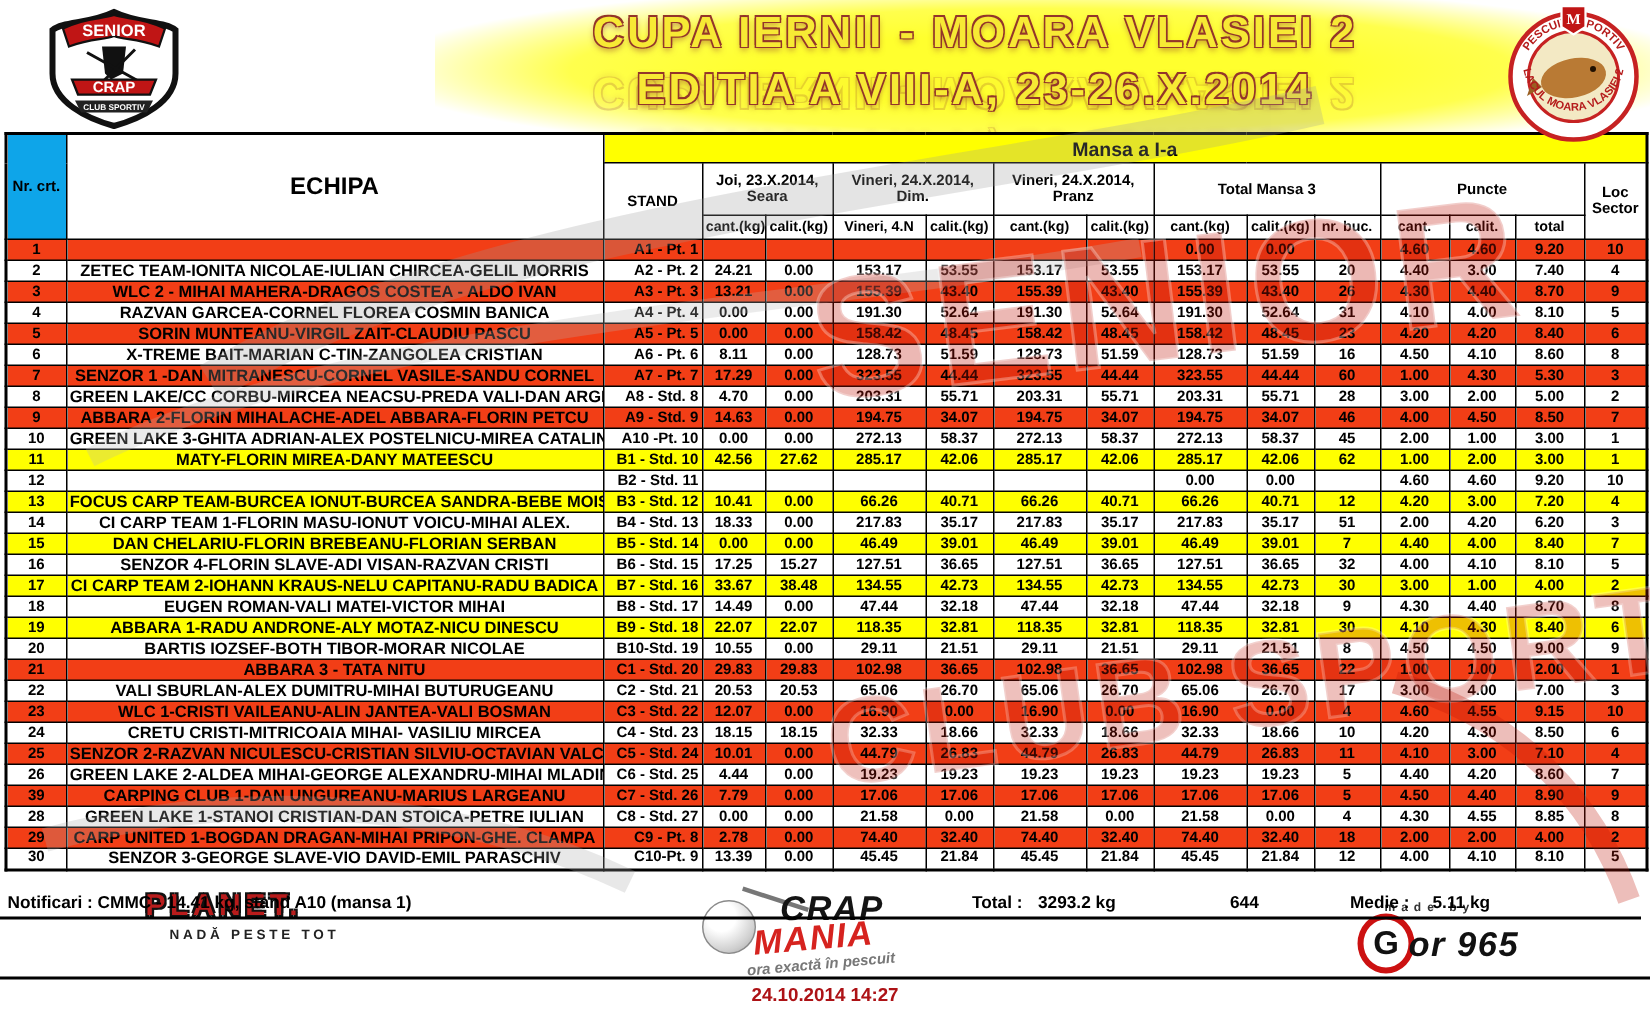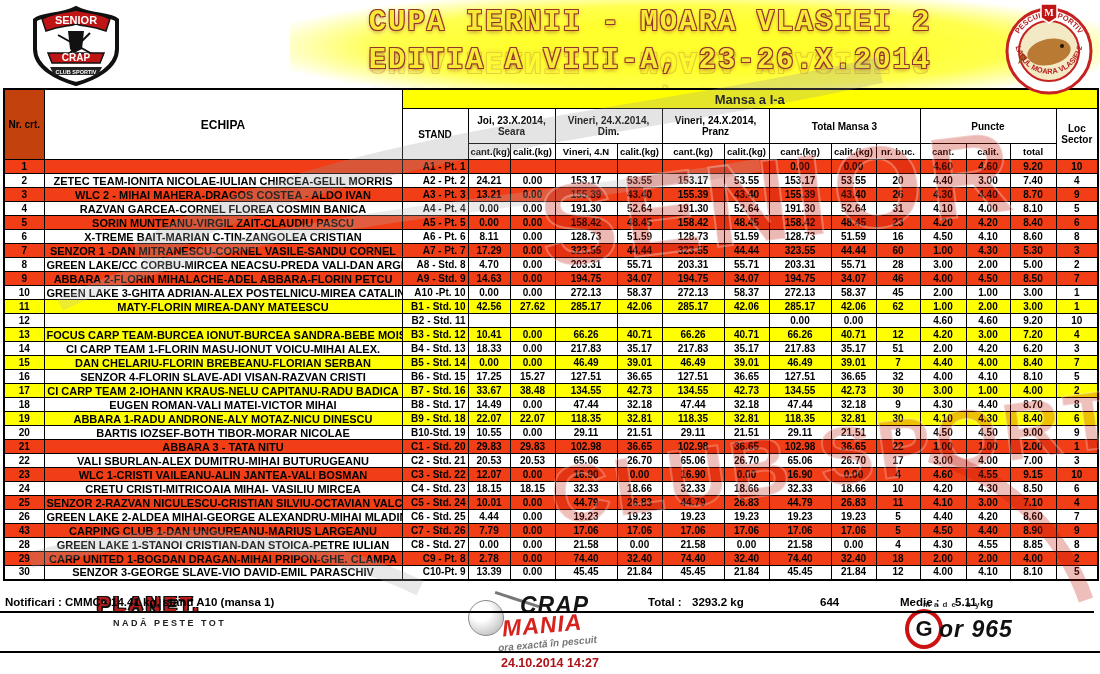--- a/index.html
+++ b/index.html
@@ -5,37 +5,37 @@
   html,body{margin:0;padding:0;background:#fff;}
   .page{position:relative;width:1100px;height:674px;background:#fff;overflow:hidden;
         font-family:"Liberation Sans",sans-serif;color:#000;}
 
   
   .glow{position:absolute;left:290px;top:-6px;width:810px;height:96px;z-index:1;
         background:radial-gradient(ellipse at 50% 55%, #ffff2e 32%, rgba(255,255,46,.85) 55%, rgba(255,255,46,0) 78%);}
   .logo-left{position:absolute;left:28px;top:5px;z-index:3;}
   .logo-right{position:absolute;left:1002px;top:2px;z-index:3;}
   .title{position:absolute;left:300px;top:4px;width:700px;height:84px;z-index:2;overflow:hidden;
-         font-family:Liberation Mono, monospace;font-weight:bold;text-align:center;}
+         font-family:Liberation Sans, sans-serif;font-weight:bold;text-align:center;}
   .tl{position:absolute;left:0;width:100%;font-size:29px;letter-spacing:2px;color:#f7e934;z-index:2;
       text-shadow:-1px -1px 0 #93352a,1px -1px 0 #93352a,-1px 1px 0 #93352a,1px 1px 0 #93352a,0 2px 4px rgba(140,50,40,.55);}
   .tl.l1{top:2px;} .tl.l2{top:40px;}
   .tl.refl{z-index:1;opacity:.22;transform:scaleY(-1);filter:blur(.4px);}
   .tl.r1{top:40px;} .tl.r2{top:78px;}
 
   
   table.results{position:absolute;left:3px;top:88px;width:1094px;z-index:2;
     border-collapse:collapse;table-layout:fixed;border:2px solid #000;}
   .results th,.results td{border:1px solid #000;overflow:hidden;white-space:nowrap;
     padding:0 2px;font-weight:bold;color:#000;}
   .h-mansa{background:#ffff00;font-size:13px;height:18px;}
   .r-groups th{height:34px;font-size:10px;line-height:11px;white-space:pre-line;background:#fff;}
   .r-sub th{height:15px;font-size:9.5px;background:#fff;}
-  .h-nr{font-size:10px;white-space:pre-line;background:#c2410c;margin-left:44px;}
-  .h-echipa{font-size:12px;background:#fff;}
+  .h-nr{font-size:10px;white-space:pre-line;background:#0ea5e9;margin-left:44px;}
+  .h-echipa{font-size:16px;background:#fff;}
   .results tbody tr{height:14px;}
   .results tbody td{font-size:10px;line-height:12px;text-align:center;}
   .results tbody td.echipa{text-align:center;font-family:Liberation Sans, sans-serif;font-size:11px;}
   .results tbody td.stand{text-align:right;}
   tr.row-red{background:#f23e16;}
   tr.row-yellow{background:#ffff00;}
   tr.row-white{background:#ffffff;}
 
   
   .totals-row{position:absolute;left:0;top:594px;width:1094px;height:17px;z-index:4;
@@ -642,21 +642,21 @@
           <td>19.23</td>
           <td>19.23</td>
           <td>19.23</td>
           <td>5</td>
           <td>4.40</td>
           <td>4.20</td>
           <td>8.60</td>
           <td>7</td>
         </tr>
         <tr class="row-red">
-          <td>43</td>
+          <td>39</td>
           <td class="echipa">CARPING CLUB 1-DAN UNGUREANU-MARIUS LARGEANU</td>
           <td class="stand">C7 - Std. 26</td>
           <td>7.79</td>
           <td>0.00</td>
           <td>17.06</td>
           <td>17.06</td>
           <td>17.06</td>
           <td>17.06</td>
           <td>17.06</td>
           <td>17.06</td>

